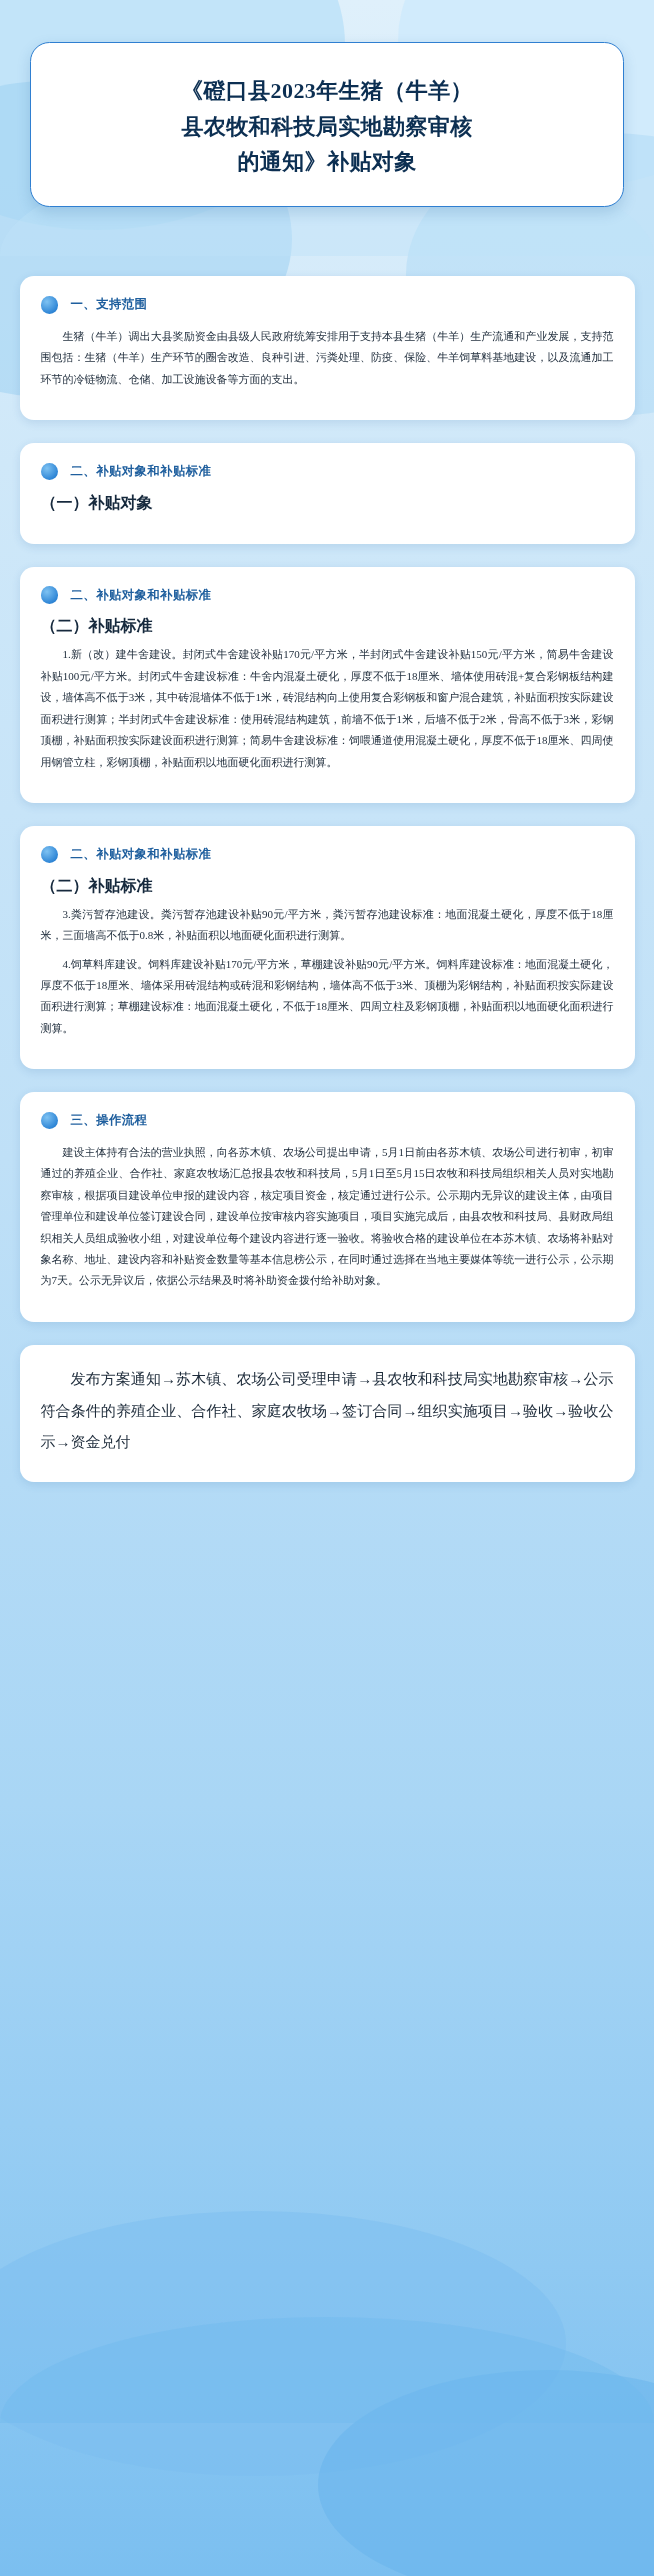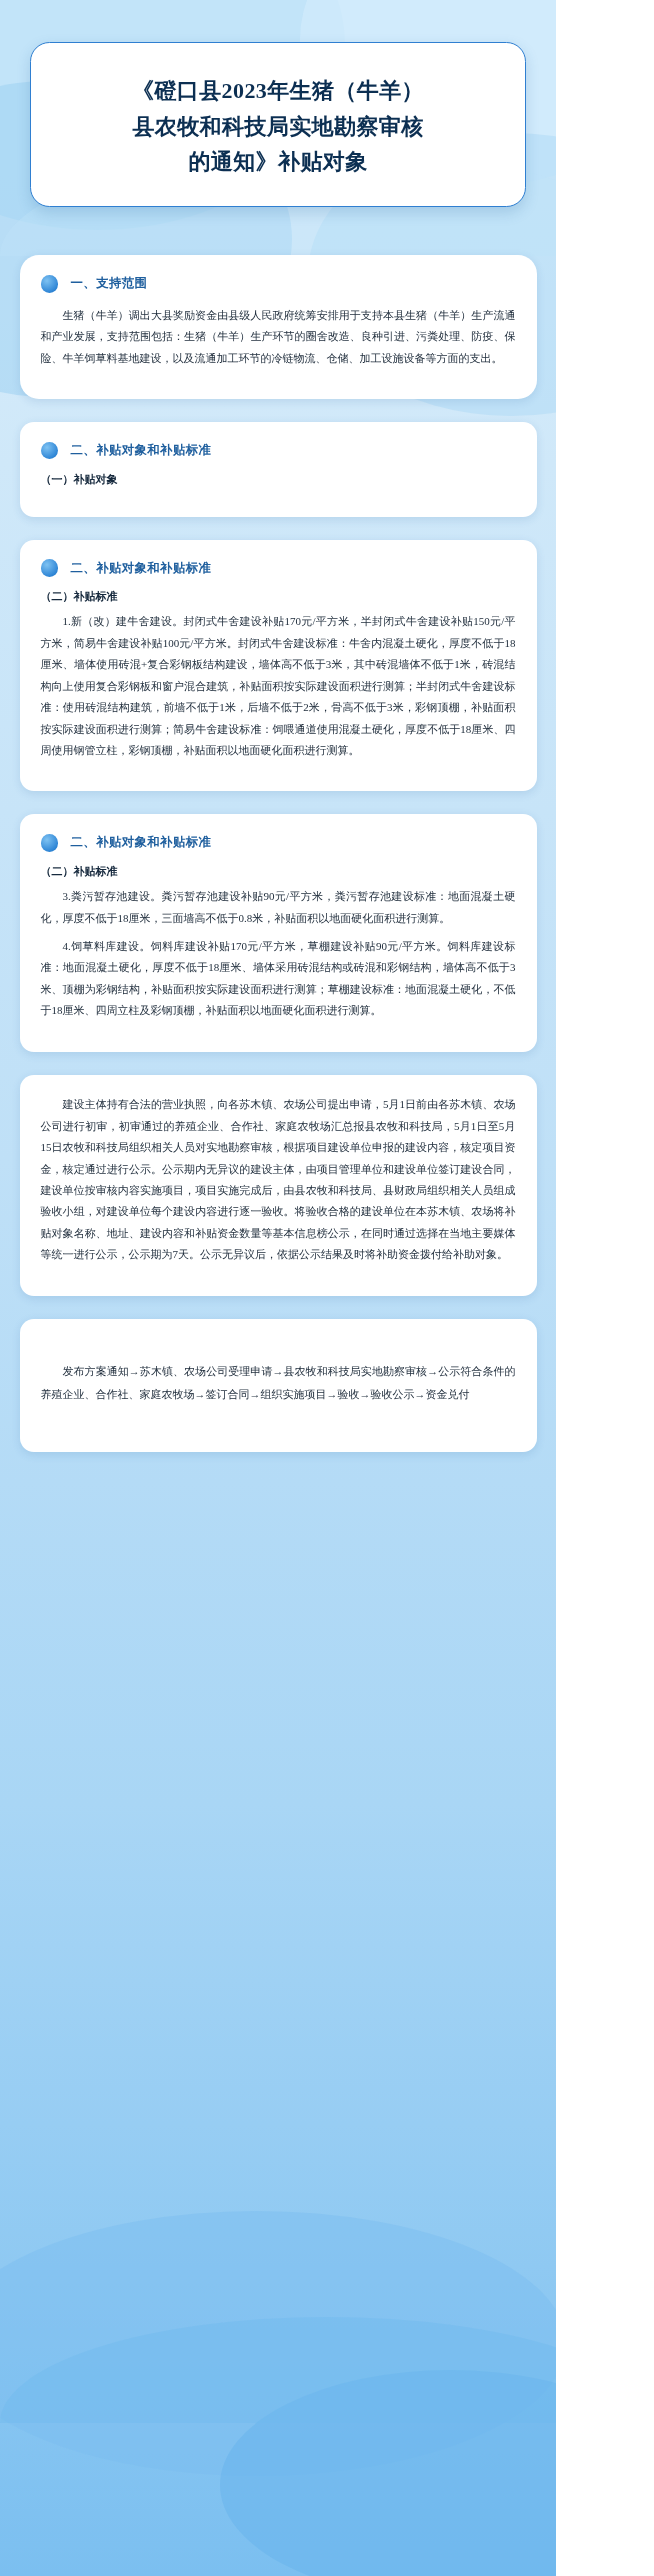--- a/index.html
+++ b/index.html
@@ -4,21 +4,21 @@
 <style>
   * { box-sizing: border-box; }
   html, body { margin:0; padding:0; }
   body {
     width: 654px;
     font-family: "Liberation Sans", "DejaVu Sans", sans-serif;
     background: #ffffff;
   }
   .page {
     position: relative;
-    width: 556px;
+    width: 654px;
     min-height: 2576px;
     background: linear-gradient(180deg, #dff0fb 0%, #cfe8f9 18%, #bfe0f7 45%, #a9d6f5 70%, #8fc9f2 88%, #7bbff0 100%);
     overflow: hidden;
   }
   
   .blob {
     position:absolute; border-radius:50%; pointer-events:none;
   }
   .b1 { width:495px; height:371px; left:-150px; top:-141px; background:#bfe2f8; opacity:.9; }
   .b2 { width:371px; height:292px; right:-115px; top:-106px; background:#cfeafb; opacity:.85; }
@@ -58,56 +58,56 @@
     font-weight:700;
   }
 
   .card {
     background:#fff;
     border-radius:14px;
     margin: 23px 0 0 0;
     padding: 19.5px 21px 23px 21px;
     box-shadow: 0 2.7px 8.8px rgba(40,100,160,.14);
   }
-  .card.first { margin-top: 48px; border-radius: 19px; }
+  .card.first { margin-top: 69px; }
 
   .sec-head {
     display:flex;
     align-items:center;
     gap:12.4px;
     margin-bottom: 12.4px;
   }
   .dot {
     width:17.7px; height:17.7px; border-radius:50%;
     background: radial-gradient(circle at 35% 32%, #7ec2f2 0%, #2f86d6 70%, #1f6db8 100%);
     flex: 0 0 auto;
   }
   .sec-title {
     font-size: 12.4px;
     font-weight: 700;
     color:#1f5f9e;
     letter-spacing:0.4px;
   }
   .sub-title {
-    font-size: 11px;
+    font-size: 16px;
     color:#16293d;
     margin: 3.5px 0 7px 0;
     font-weight:700;
   }
   p.body {
     margin: 0 0 7px 0;
     font-size: 11px;
     line-height: 1.95;
     color: #1d2b3a;
     text-align: justify;
     text-indent: 2em;
     font-family: "Liberation Serif", "DejaVu Serif", serif;
   }
   .flow {
-    font-size: 11px;
+    font-size: 15px;
     line-height: 2.1;
     color:#1d2b3a;
     text-align: justify;
     font-family: "Liberation Serif", "DejaVu Serif", serif;
     text-indent: 2em;
   }
   .flow-card { min-height: 133px; display:flex; align-items:center; }
   .spacer-bottom { height: 62px; }
 </style>
 </head>
@@ -162,20 +162,24 @@
       <div class="sec-head">
         <span class="dot"></span>
         <span class="sec-title">二、补贴对象和补贴标准</span>
       </div>
       <div class="sub-title">（二）补贴标准</div>
       <p class="body">3.粪污暂存池建设。粪污暂存池建设补贴90元/平方米，粪污暂存池建设标准：地面混凝土硬化，厚度不低于18厘米，三面墙高不低于0.8米，补贴面积以地面硬化面积进行测算。</p>
       <p class="body">4.饲草料库建设。饲料库建设补贴170元/平方米，草棚建设补贴90元/平方米。饲料库建设标准：地面混凝土硬化，厚度不低于18厘米、墙体采用砖混结构或砖混和彩钢结构，墙体高不低于3米、顶棚为彩钢结构，补贴面积按实际建设面积进行测算；草棚建设标准：地面混凝土硬化，不低于18厘米、四周立柱及彩钢顶棚，补贴面积以地面硬化面积进行测算。</p>
     </div>
 
     <div class="card">
+      <div class="sec-head">
+        <span class="dot"></span>
+        <span class="sec-title">三、操作流程</span>
+      </div>
       <p class="body">建设主体持有合法的营业执照，向各苏木镇、农场公司提出申请，5月1日前由各苏木镇、农场公司进行初审，初审通过的养殖企业、合作社、家庭农牧场汇总报县农牧和科技局，5月1日至5月15日农牧和科技局组织相关人员对实地勘察审核，根据项目建设单位申报的建设内容，核定项目资金，核定通过进行公示。公示期内无异议的建设主体，由项目管理单位和建设单位签订建设合同，建设单位按审核内容实施项目，项目实施完成后，由县农牧和科技局、县财政局组织相关人员组成验收小组，对建设单位每个建设内容进行逐一验收。将验收合格的建设单位在本苏木镇、农场将补贴对象名称、地址、建设内容和补贴资金数量等基本信息榜公示，在同时通过选择在当地主要媒体等统一进行公示，公示期为7天。公示无异议后，依据公示结果及时将补助资金拨付给补助对象。</p>
     </div>
 
     <div class="card flow-card">
       <div class="flow">发布方案通知→苏木镇、农场公司受理申请→县农牧和科技局实地勘察审核→公示符合条件的养殖企业、合作社、家庭农牧场→签订合同→组织实施项目→验收→验收公示→资金兑付</div>
     </div>
 
     <div class="spacer-bottom"></div>
   </div>
 </div>

